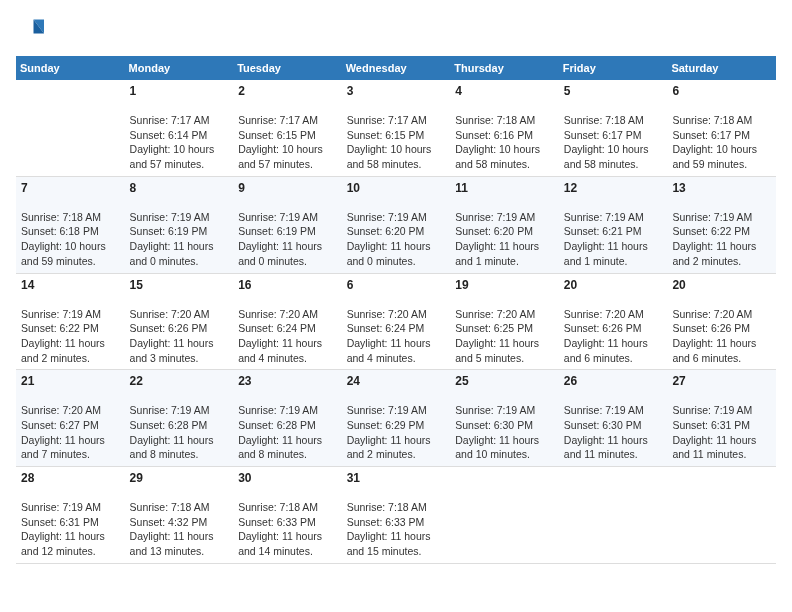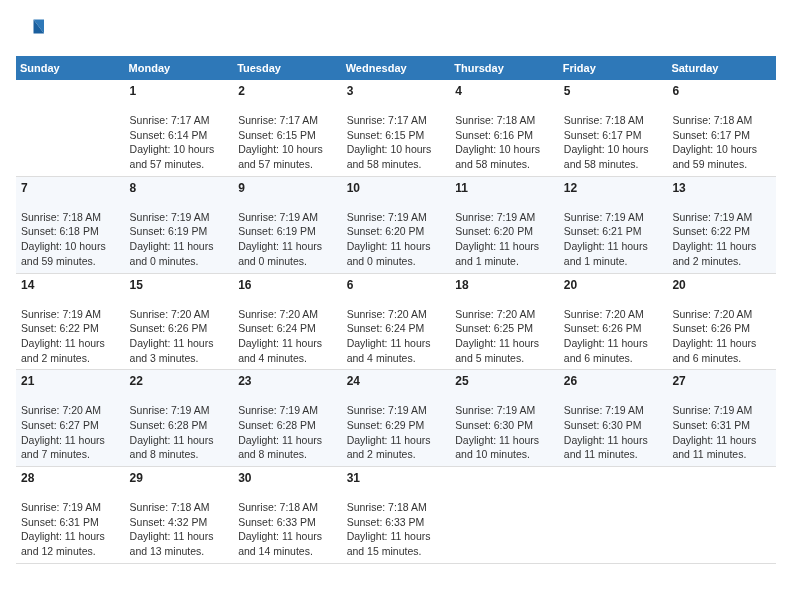--- a/index.html
+++ b/index.html
@@ -255,21 +255,21 @@
       </td>
         <td>
         <span class="day-num">6</span>
         <div class="day-info">
           <div>Sunrise: 7:20 AM</div>
           <div>Sunset: 6:24 PM</div>
           <div>Daylight: 11 hours and 4 minutes.</div>
         </div>
       </td>
         <td>
-        <span class="day-num">18</span>
+        <span class="day-num">19</span>
         <div class="day-info">
           <div>Sunrise: 7:20 AM</div>
           <div>Sunset: 6:25 PM</div>
           <div>Daylight: 11 hours and 5 minutes.</div>
         </div>
       </td>
         <td>
         <span class="day-num">20</span>
         <div class="day-info">
           <div>Sunrise: 7:20 AM</div>

